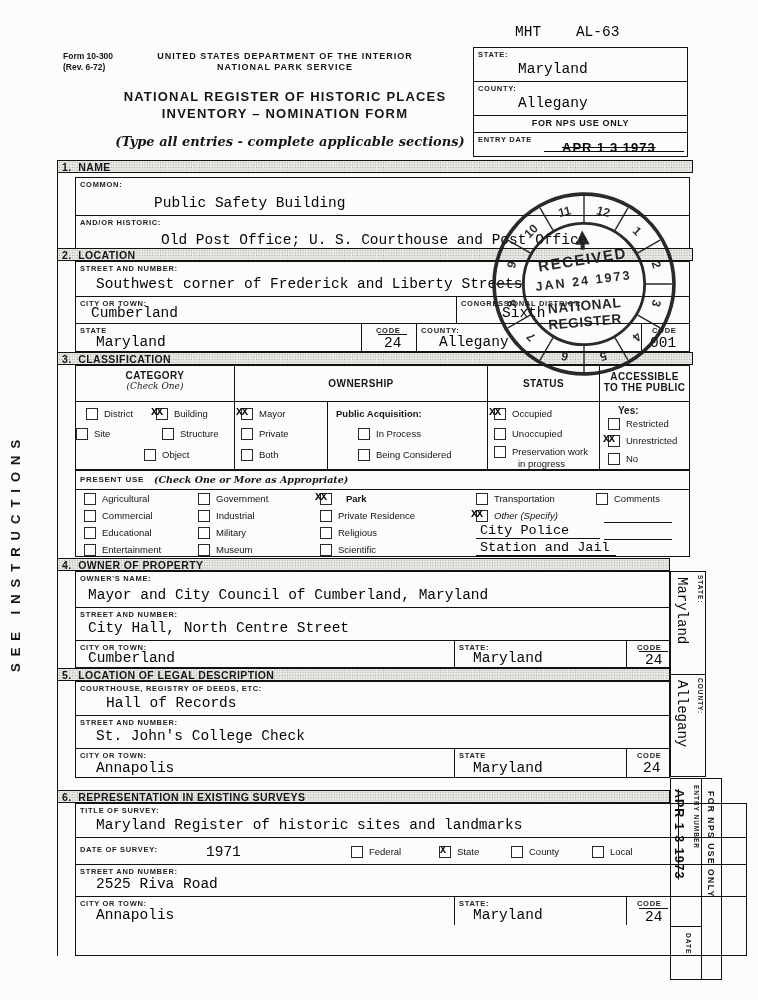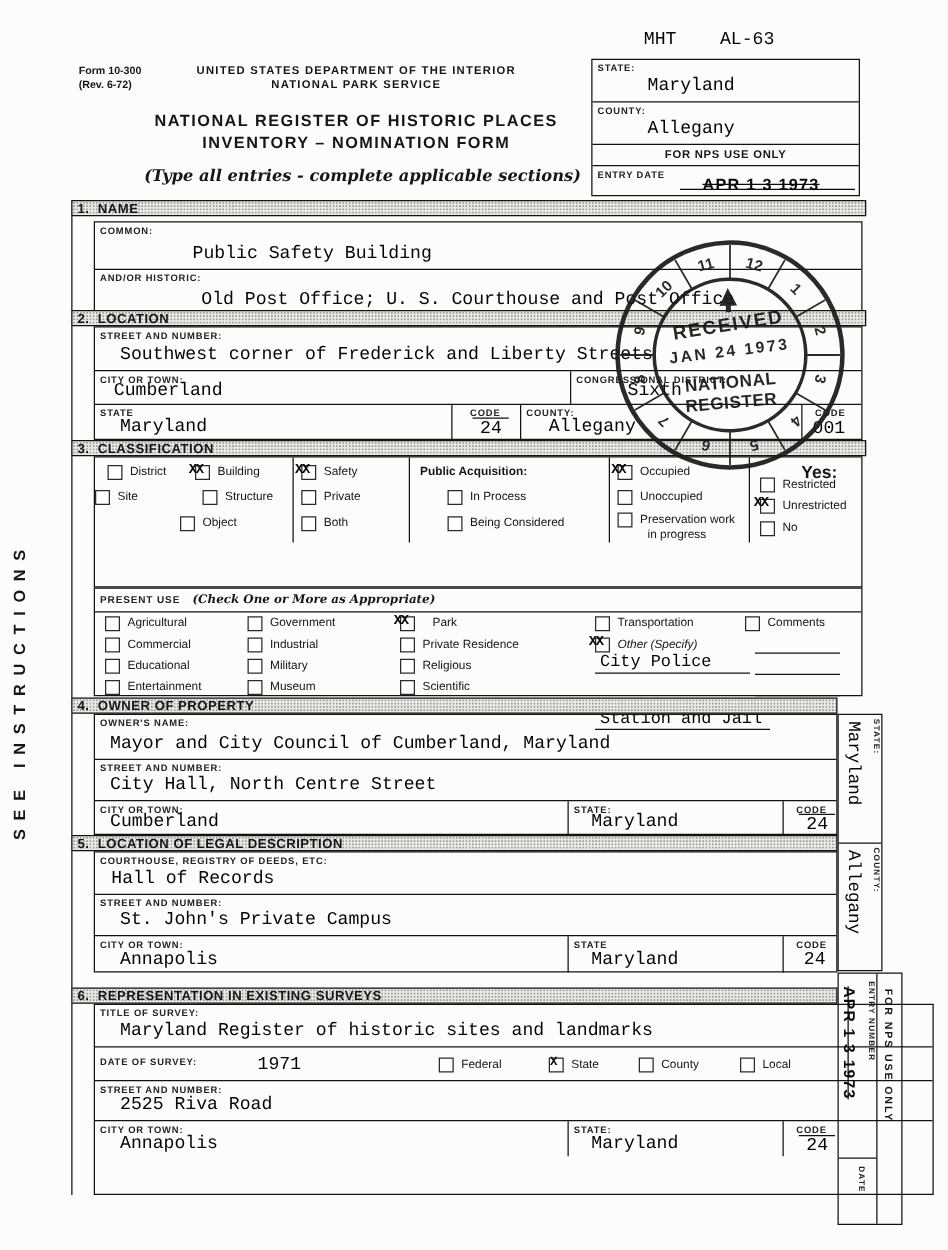--- a/index.html
+++ b/index.html
@@ -127,20 +127,38 @@
         <span class="val" style="position:absolute;bottom:1px;left:8px;">001</span>
       </div>
     </div>
   </div>
 </div>
 
 <div class="abs bar" style="left:57px;top:352px;width:636px;height:13px;">3.  CLASSIFICATION</div>
 
 <div class="abs sbox" style="left:75px;top:365px;width:615px;height:105px;">
 
+  <div class="row" style="height:35px;">
+    <div class="cells">
+      <div class="tc" style="width:158px;">
+        <div class="hcellt" style="margin-top:4px;">CATEGORY</div>
+        <div class="serif-it" style="text-align:center;font-size:9px;">(Check One)</div>
+      </div>
+      <div class="tc" style="width:253px;display:flex;align-items:center;justify-content:center;">
+        <div class="hcellt">OWNERSHIP</div>
+      </div>
+      <div class="tc" style="width:112px;display:flex;align-items:center;justify-content:center;">
+        <div class="hcellt">STATUS</div>
+      </div>
+      <div class="tc" style="flex:1;">
+        <div class="hcellt" style="margin-top:5px;">ACCESSIBLE</div>
+        <div class="hcellt">TO THE PUBLIC</div>
+      </div>
+    </div>
+  </div>
 
   <div class="row" style="height:68px;">
     <div class="cells">
       <div class="tc" style="width:158px;">
         <div class="cbi" style="left:10px;top:6px;">
             <span class="cb">
               <span class="mark"></span>
             </span>
             <span class="cbl">District</span>
           </div>
@@ -167,21 +185,21 @@
               <span class="mark"></span>
             </span>
             <span class="cbl">Object</span>
           </div>
       </div>
       <div class="tc" style="width:93px;">
         <div class="cbi" style="left:6px;top:6px;">
             <span class="cb">
               <span class="mark">XX</span>
             </span>
-            <span class="cbl">Safety</span>
+            <span class="cbl">Mayor</span>
           </div>
         <div class="cbi" style="left:6px;top:26px;">
             <span class="cb">
               <span class="mark"></span>
             </span>
             <span class="cbl">Private</span>
           </div>
         <div class="cbi" style="left:6px;top:47px;text-align:right;">
             <span class="cb">
               <span class="mark"></span>
@@ -219,21 +237,21 @@
           </div>
         <div class="cbi" style="left:6px;top:44px;">
             <span class="cb">
               <span class="mark"></span>
             </span>
             <span class="cbl">Preservation work</span>
           </div>
         <div class="abs cbl" style="left:30px;top:56px;">in progress</div>
       </div>
       <div class="tc" style="flex:1;">
-        <div class="abs" style="left:18px;top:3px;font-size:14px;font-weight:700;margin-left:23px;">Yes:</div>
+        <div class="abs" style="left:18px;top:3px;font-size:10px;font-weight:700;">Yes:</div>
         <div class="cbi" style="left:8px;top:16px;">
             <span class="cb">
               <span class="mark"></span>
             </span>
             <span class="cbl">Restricted</span>
           </div>
         <div class="cbi" style="left:8px;top:33px;">
             <span class="cb">
               <span class="mark">XX</span>
             </span>
@@ -303,21 +321,21 @@
         <span class="cb">
           <span class="mark"></span>
         </span>
         <span class="cbl">Museum</span>
       </div>
 
     <div class="cbi" style="left:244px;top:3px;">
         <span class="cb">
           <span class="mark">XX</span>
         </span>
-        <span class="cbl" style="margin-left:8px;">Park</span>
+        <span class="cbl" style="margin-left:8px;font-weight:bold;">Park</span>
       </div>
     <div class="cbi" style="left:244px;top:20px;">
         <span class="cb">
           <span class="mark"></span>
         </span>
         <span class="cbl">Private Residence</span>
       </div>
     <div class="cbi" style="left:244px;top:37px;">
         <span class="cb">
           <span class="mark"></span>
@@ -337,21 +355,21 @@
         </span>
         <span class="cbl">Transportation</span>
       </div>
     <div class="cbi" style="left:400px;top:20px;">
         <span class="cb">
           <span class="mark">XX</span>
         </span>
         <span class="cbl it">Other (Specify)</span>
       </div>
     <div class="abs val uline" style="left:400px;top:33px;width:120px;font-size:13.5px;padding-left:4px;">City Police</div>
-    <div class="abs val uline" style="left:400px;top:50px;width:136px;font-size:13.5px;padding-left:4px;margin-top:28px;">Station and Jail</div>
+    <div class="abs val uline" style="left:400px;top:50px;width:136px;font-size:13.5px;padding-left:4px;">Station and Jail</div>
 
     <div class="cbi" style="left:520px;top:3px;">
         <span class="cb">
           <span class="mark"></span>
         </span>
         <span class="cbl">Comments</span>
       </div>
     <div class="abs uline" style="left:528px;top:20px;width:68px;height:12px;"></div>
     <div class="abs uline" style="left:528px;top:37px;width:68px;height:12px;"></div>
     <div class="abs uline" style="left:528px;top:54px;width:68px;height:12px;"></div>
@@ -383,25 +401,25 @@
         <span class="val" style="position:absolute;bottom:0px;left:12px;border-top:1.3px solid #121212;padding:0 6px;">24</span>
       </div>
     </div>
   </div>
 </div>
 
 <div class="abs bar" style="left:57px;top:668px;width:613px;height:13px;">5.  LOCATION OF LEGAL DESCRIPTION</div>
 <div class="abs sbox" style="left:75px;top:681px;width:595px;height:97px;">
   <div class="row" style="height:33px;">
     <span class="lbl">COURTHOUSE, REGISTRY OF DEEDS, ETC:</span>
-    <span class="val" style="left:13px;text-align:right;">Hall of Records</span>
+    <span class="val" style="left:30px;text-align:right;">Hall of Records</span>
   </div>
   <div class="row" style="height:32px;">
     <span class="lbl">STREET AND NUMBER:</span>
-    <span class="val" style="left:20px;">St. John's Private Campus</span>
+    <span class="val" style="left:20px;">St. John's College Check</span>
   </div>
   <div class="row" style="height:29px;">
     <div class="cells">
       <div class="tc" style="width:378px;">
         <span class="lbl" style="position:absolute;top:2px;left:4px;">CITY OR TOWN:</span>
         <span class="val" style="position:absolute;bottom:2px;left:20px;">Annapolis</span>
       </div>
       <div class="tc" style="width:172px;">
         <span class="lbl" style="position:absolute;top:2px;left:4px;">STATE</span>
         <span class="val" style="position:absolute;bottom:2px;left:18px;">Maryland</span>

